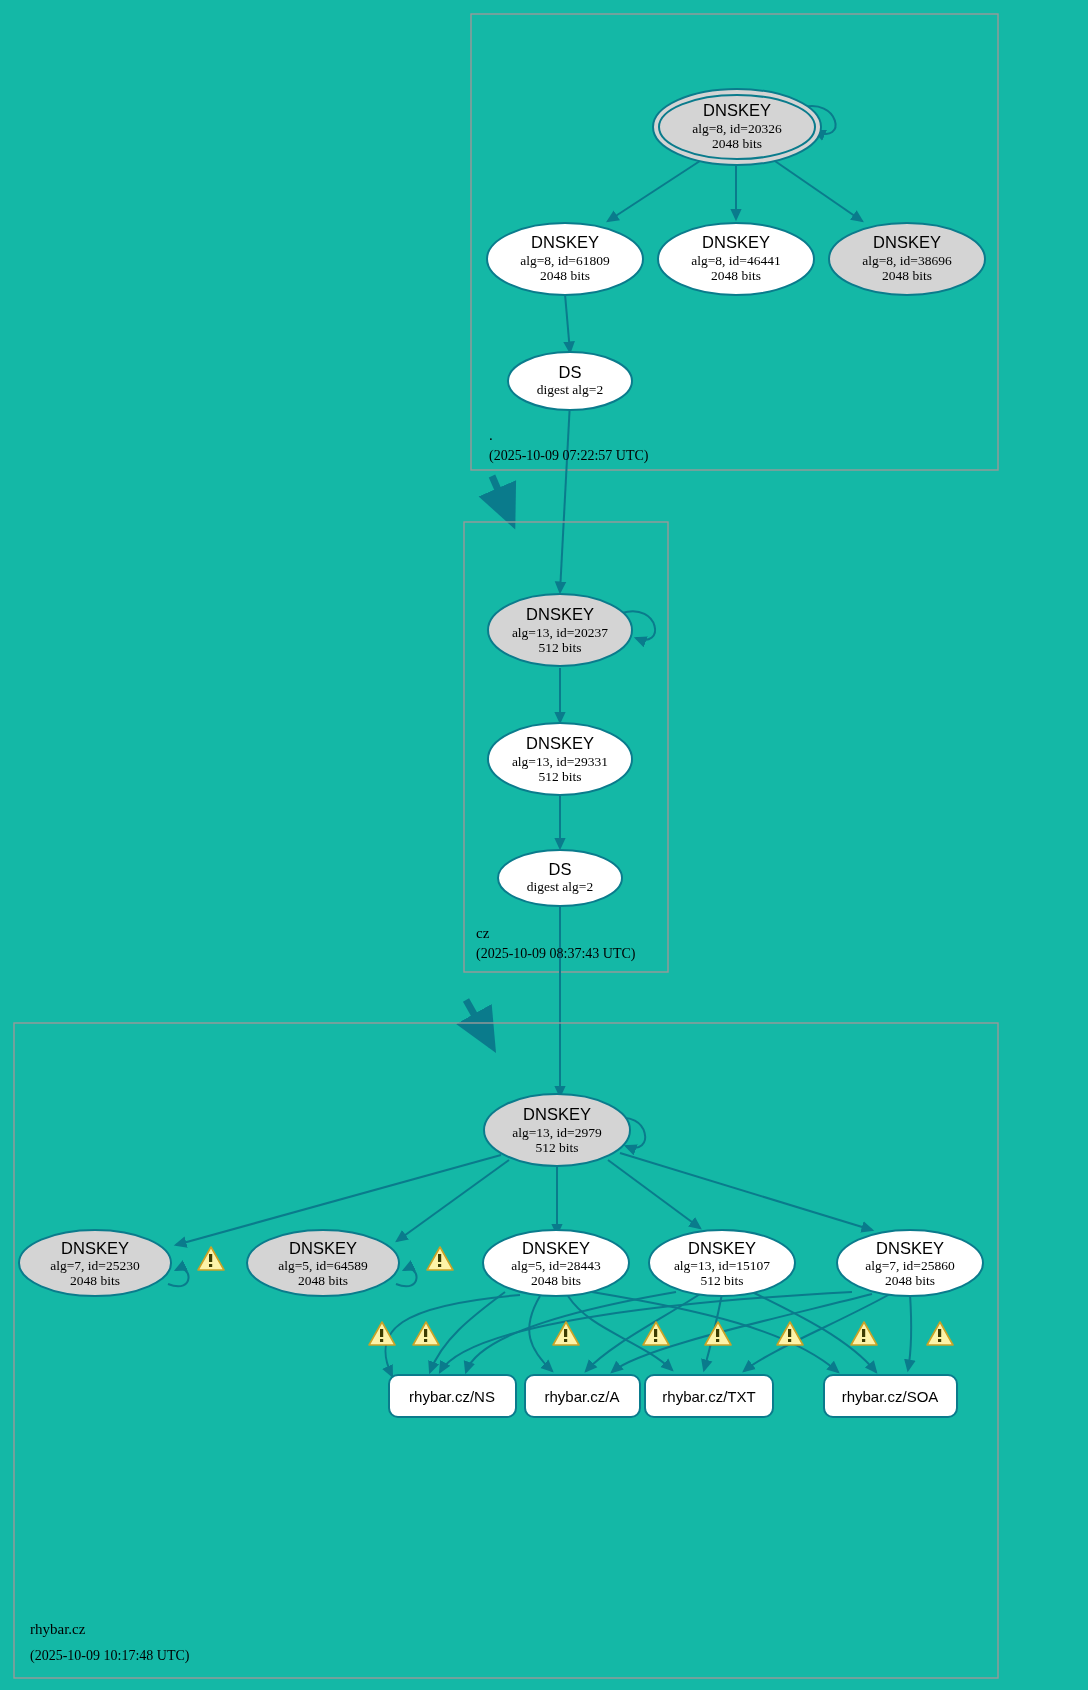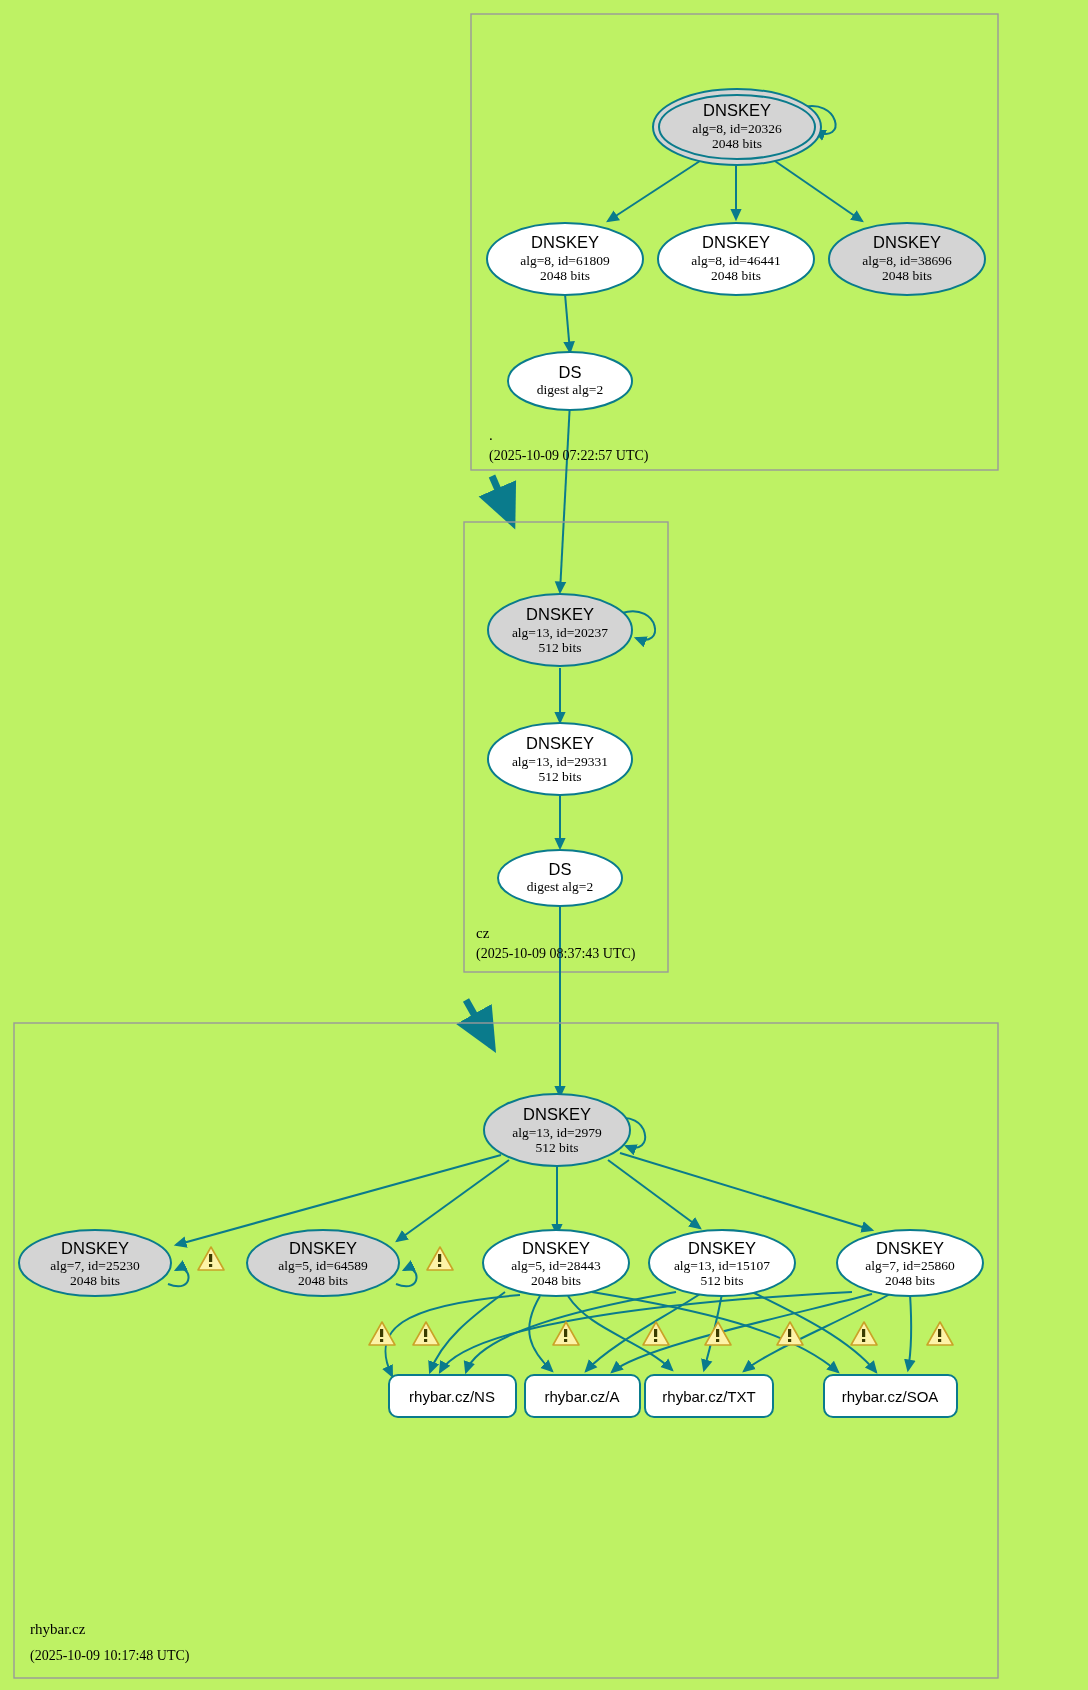--- a/index.html
+++ b/index.html
@@ -5,21 +5,21 @@
   html, body {
     margin: 0;
     padding: 0;
     background: #ffffff;
     font-family: "Liberation Sans", sans-serif;
   }
   #stage {
     position: relative;
     width: 1088px;
     height: 1690px;
-    background: #bef264;
+    background: #14b8a6;
     overflow: hidden;
   }
   svg#graph {
     position: absolute;
     top: 0;
     left: 0;
     width: 1088px;
     height: 1690px;
   }
   .zone-box {

